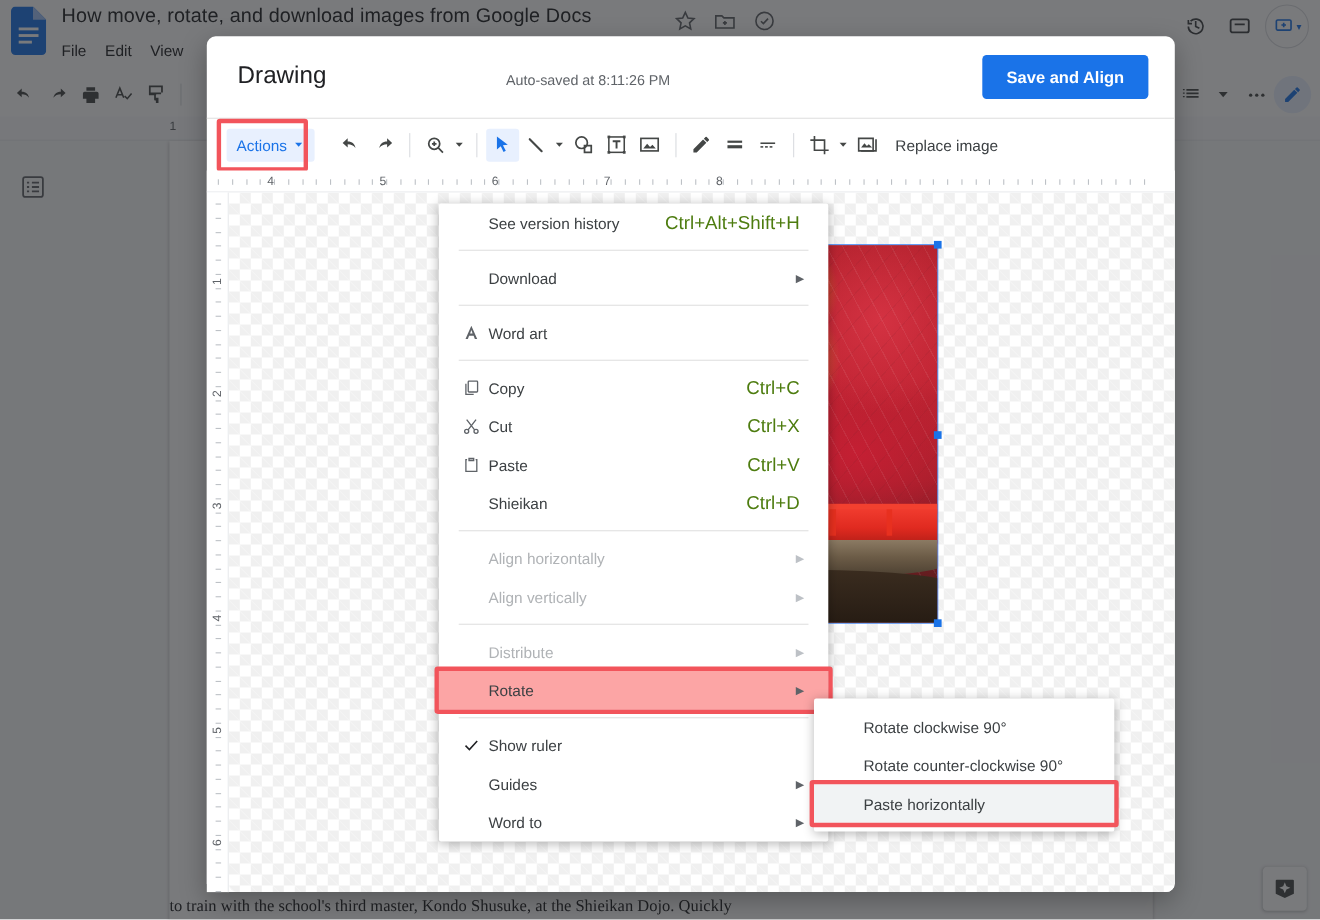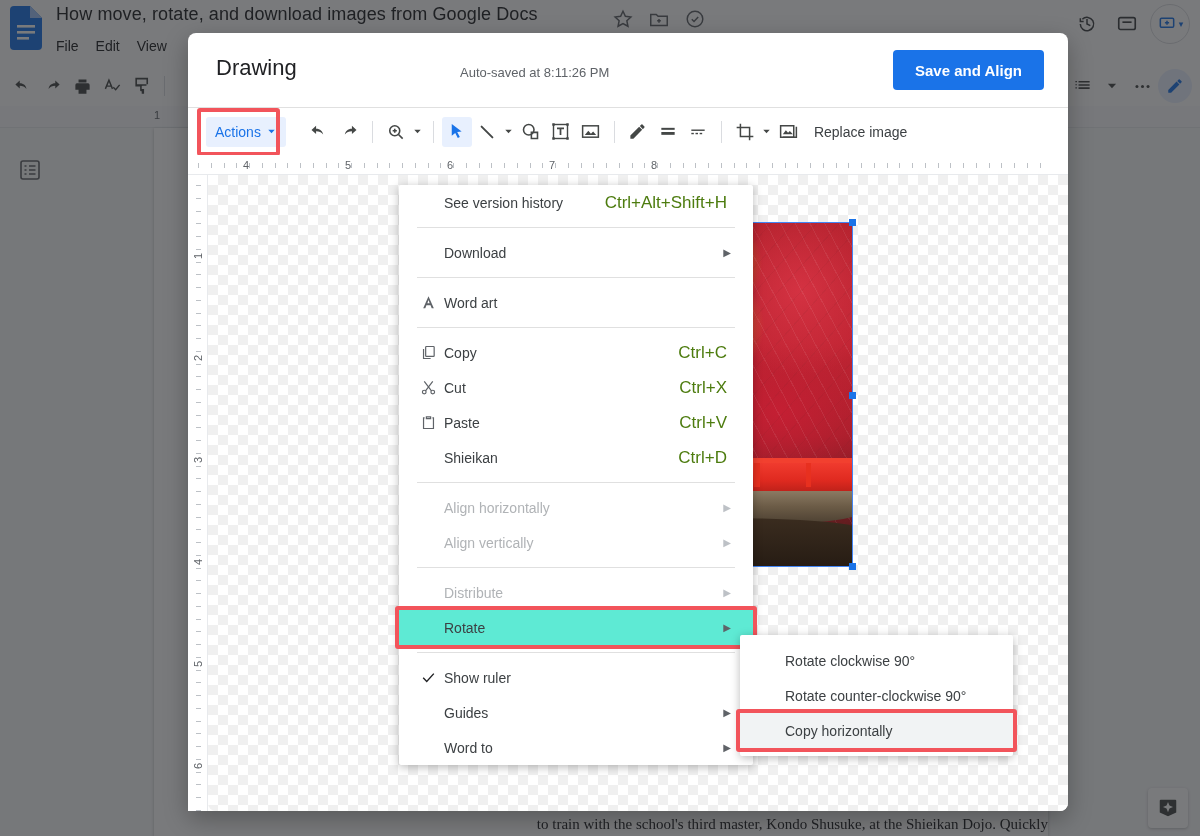--- a/index.html
+++ b/index.html
@@ -48,21 +48,21 @@
   .gd-rulerbar {
     position:absolute; left:0; top:106px; width:1200px; height:22px; background:#f9fbfd;
     border-bottom:1px solid #e8eaed;
   }
   .gd-ruler-num { position:absolute; top:3px; font-size:11px; color:#5f6368; }
 
   .gd-canvas { position:absolute; left:0; top:128px; width:1200px; height:708px; background:#f8f9fa; }
   .gd-page { position:absolute; left:154px; top:0px; width:894px; height:708px; background:#ffffff; box-shadow:0 1px 3px rgba(60,64,67,.3); }
   .gd-outline-icon { position:absolute; left:18px; top:30px; width:24px;height:24px;color:#5f6368; }
   .gd-bodytext {
-    position:absolute; left:0; width:894px; top:688px; text-align:right;
+    position:absolute; left:0; width:894px; top:688px; text-align:left;
     font-family:"Liberation Serif", serif; font-size:15px; color:#202124;
   }
   .gd-fab { position:absolute; right:12px; bottom:8px; width:40px; height:40px; border-radius:4px; background:#fff;
             display:flex;align-items:center;justify-content:center; box-shadow:0 1px 3px rgba(60,64,67,.3); color:#444746;}
 
   
   .scrim { position:absolute; inset:0; background: rgba(32,33,36,0.6); }
 
   
   .modal {
@@ -165,21 +165,21 @@
   .art .cane { position:absolute; left:34%; top:63%; width:1px; height:17%; background:#f2f2f2; transform:rotate(14deg); transform-origin: top left; box-shadow:0 0 1px #fff; }
 
   
   .menu {
     position:absolute; left:211px; top:152px; width:354px;
     background:#fff; box-shadow:0 2px 10px rgba(0,0,0,.28); border-radius:2px;
     padding:0 0; z-index:30;
   }
   .mi { position:relative; height:35px; display:flex; align-items:center; font-size:14px; color:#3c4043; cursor:pointer; }
   .mi.disabled { color:#b0b3b6; cursor:default; }
-  .mi.hover { background:#5eead4; }
+  .mi.hover { background:#fca5a5; }
   .mi .mi-ic { position:absolute; left:18px; width:22px; height:22px; display:flex; align-items:center; justify-content:center; color:#5f6368; }
   .mi .mi-lb { margin-left:45px; }
   .mi .mi-sc { position:absolute; right:26px; font-size:17px; color:#4d7c0f; }
   .mi .mi-ar { position:absolute; right:22px; font-size:10px; color:#5f6368; }
   .mi.disabled .mi-ar { color:#bdc1c6; }
   .m-sep { height:1px; background:#e0e0e0; margin:7px 18px; }
   #hl-rotate { left:-4px; top:-4px; width:362px; height:43px; }
 
   
   .submenu {
@@ -714,19 +714,19 @@
       </div>
 
     <div class="submenu" id="rotate-submenu">
         <div class="smi">
           <span>Rotate clockwise 90°</span>
         </div>
         <div class="smi">
           <span>Rotate counter-clockwise 90°</span>
         </div>
         <div class="smi hover">
-          <span>Copy horizontally</span>
+          <span>Paste horizontally</span>
           <div class="hl-box" id="hl-fliph"></div>
         </div>
       </div>
   </div>
 
 </div>
 
 </body></html>

